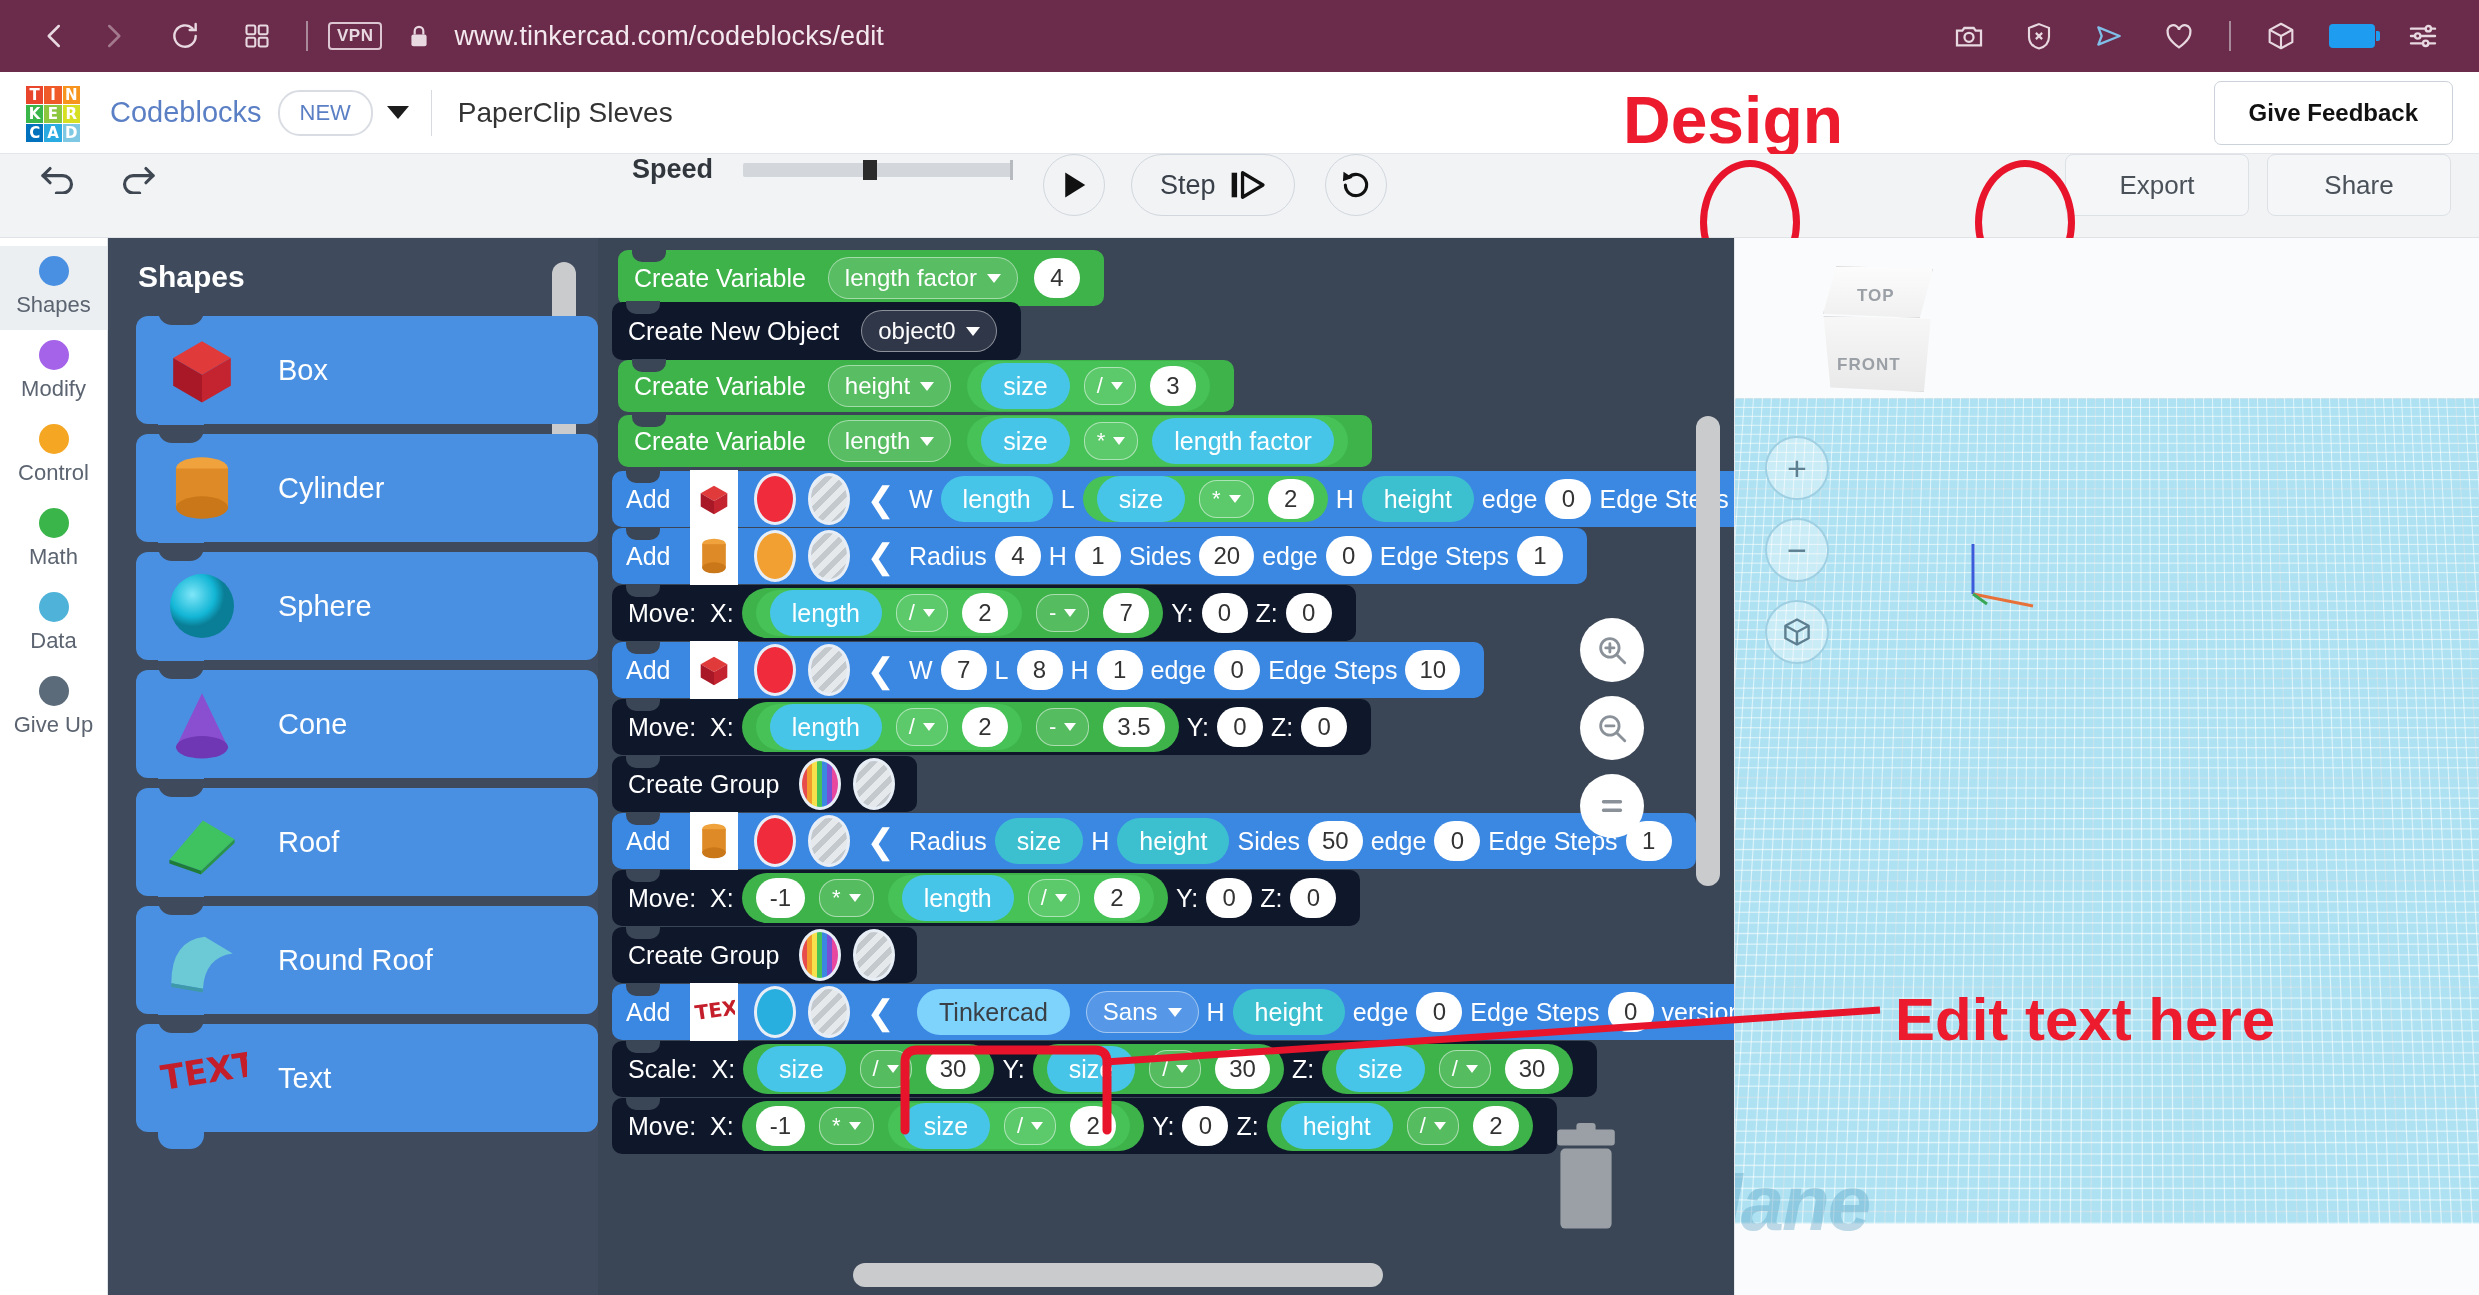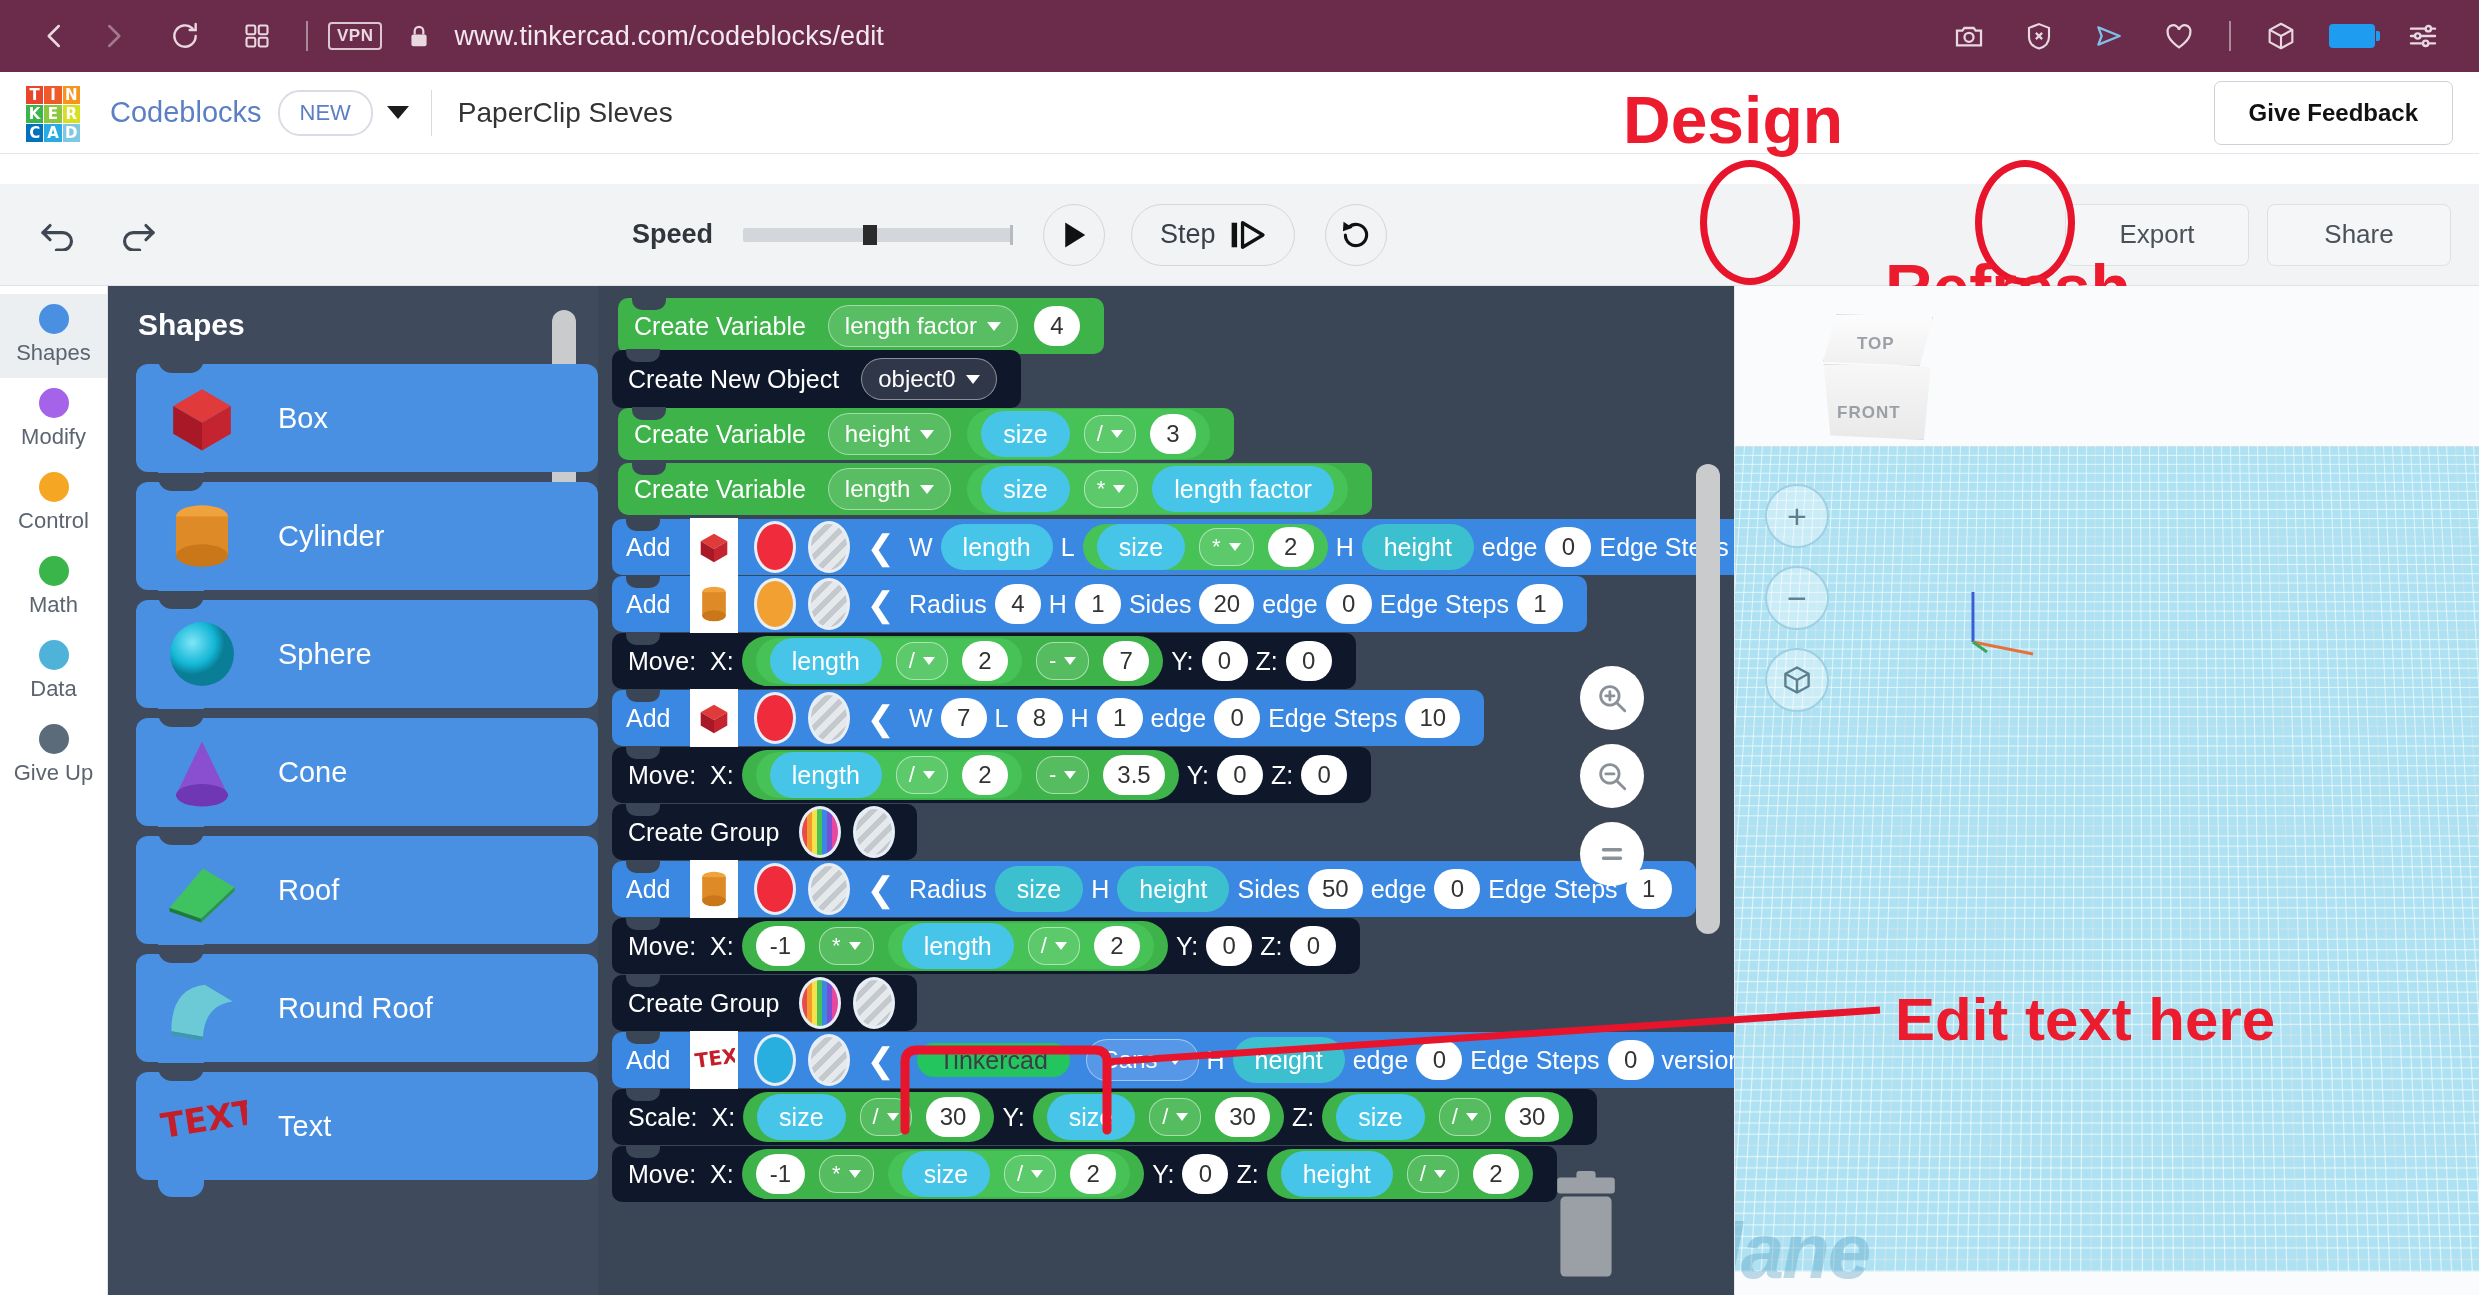--- a/index.html
+++ b/index.html
@@ -33,22 +33,22 @@
   .new-chip { margin-left: 16px; border: 2px solid #d9dde3; border-radius: 22px; color:#5a7fc4;
     font-size: 22px; padding: 8px 20px; display:inline-block; }
   .caret-down { margin-left: 14px; width:0;height:0;border-left:11px solid transparent;
     border-right:11px solid transparent;border-top:13px solid #1c1c1c; }
   .hdr-sep { width:1px; height:46px; background:#d7dbe0; margin: 0 26px 0 22px; }
   .doc-title { color:#333; font-size: 28px; }
   .feedback-btn { margin-left:auto; border:1px solid #ccd2d9; border-radius:7px; background:#fff;
     font-size: 24px; font-weight:700; color:#111; padding: 17px 34px; cursor:pointer; }
 
   
-  .toolbar { height: 102px; background: #f1f3f5; display:flex; align-items:center;
-    padding: 0 22px; border-bottom: 1px solid #dfe3e8; position: relative; margin-top: 30px; }
+  .toolbar { height: 84px; background: #f1f3f5; display:flex; align-items:flex-start;
+    padding: 0 22px; border-bottom: 1px solid #dfe3e8; position: relative; }
   .undo-redo { display:flex; gap: 32px; padding-left: 12px; }
   .icon-btn { width:48px;height:48px; display:flex;align-items:center;justify-content:center;
     color:#3f4752; cursor:pointer; }
   .speed-wrap { display:flex; align-items:center; gap: 30px; margin-left: 470px; }
   .speed-label { font-size: 27px; font-weight: 700; color:#31363d; }
   .slider { width: 270px; height: 14px; background: #d3d6da; border-radius: 2px; position: relative; }
   .slider-thumb { position:absolute; left: 128px; top: -3px; width: 14px; height: 20px; background:#2b2b2b; }
   .slider-end { position:absolute; right: 0; top:-3px; width:3px;height:20px;background:#b7bbc0; }
   .round-btn { width: 62px; height: 62px; border-radius: 50%; border: 1px solid #d2d7dd;
     background: #f1f3f5; display:flex;align-items:center;justify-content:center; cursor:pointer; }
@@ -131,21 +131,21 @@
   .chev { font-size: 34px; margin: 0 14px 0 10px; font-weight: 300; }
   .swatch { width: 42px; height: 52px; border-radius: 50%; border: 3px solid #e8eef6; margin: 0 6px; }
   .swatch.red { background:#ef2b3c; }
   .swatch.orange { background:#f2a032; }
   .swatch.cyan { background:#29aee0; }
   .swatch.hole { background: repeating-linear-gradient(-45deg,#e6e9ec 0 6px,#c4c9ce 6px 12px); }
   .swatch.rainbow { background: linear-gradient(90deg,#e84b4b 0 14%,#f29b2c 14% 28%,#f6e04b 28% 42%,
     #46c257 42% 56%,#3b88e3 56% 70%,#7b4fd4 70% 84%,#e8479f 84% 100%); }
   .thumb-img { width: 48px; height: 58px; background:#fff; display:flex; align-items:center;
     justify-content:center; margin: 0 10px 0 6px; }
-  .textinput { background:#22c55e; color:#3a3f45; border-radius: 24px; height: 34px;
+  .textinput { background:#7dd3fc; color:#3a3f45; border-radius: 24px; height: 46px;
     display:flex; align-items:center; padding: 0 22px; font-size: 25px; margin: 0 8px; }
 
   
   .viewport { width: 745px; background:#fafbfc; position: relative; overflow: hidden;
     border-left: 1px solid #e6e9ec; }
   .viewcube { position:absolute; left: 78px; top: 28px; width: 132px; height: 128px; }
   .vc-top { position:absolute; top:0; left: 10px; width: 110px; height: 52px;
     background: linear-gradient(#fcfcfc,#f0f0f0); border:1px solid #dcdcdc;
     clip-path: polygon(12% 0, 100% 6%, 88% 100%, 0 92%); }
   .vc-front { position:absolute; top: 50px; left: 6px; width: 114px; height: 76px;

